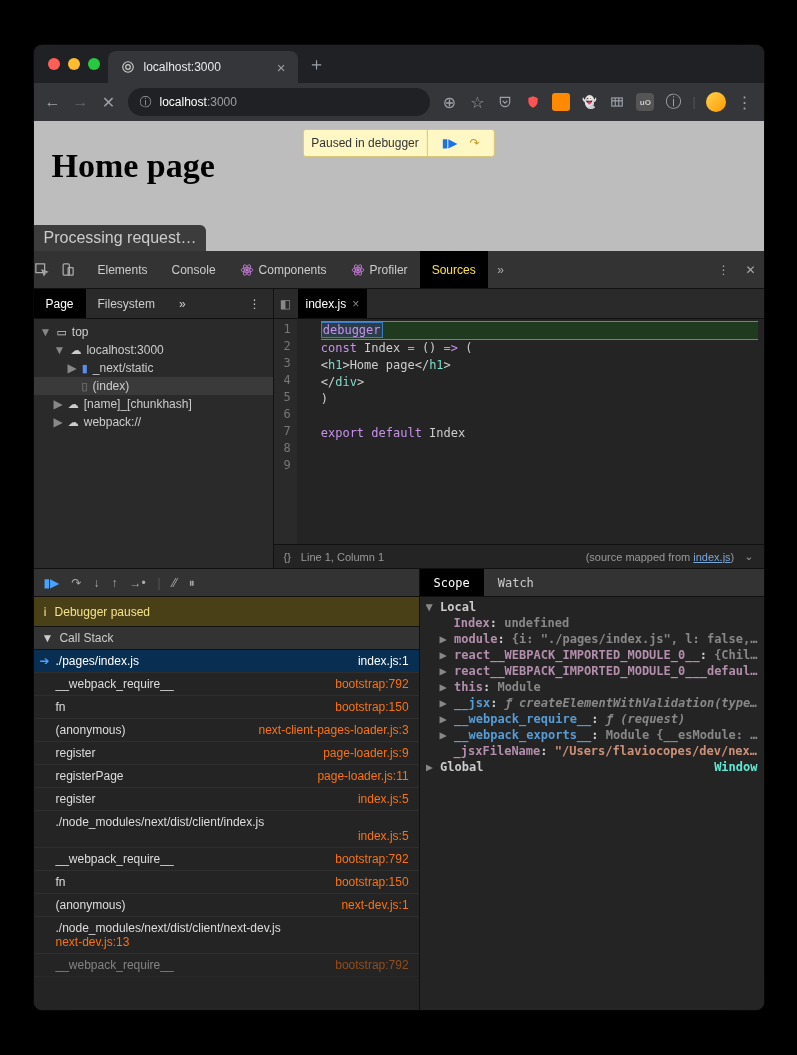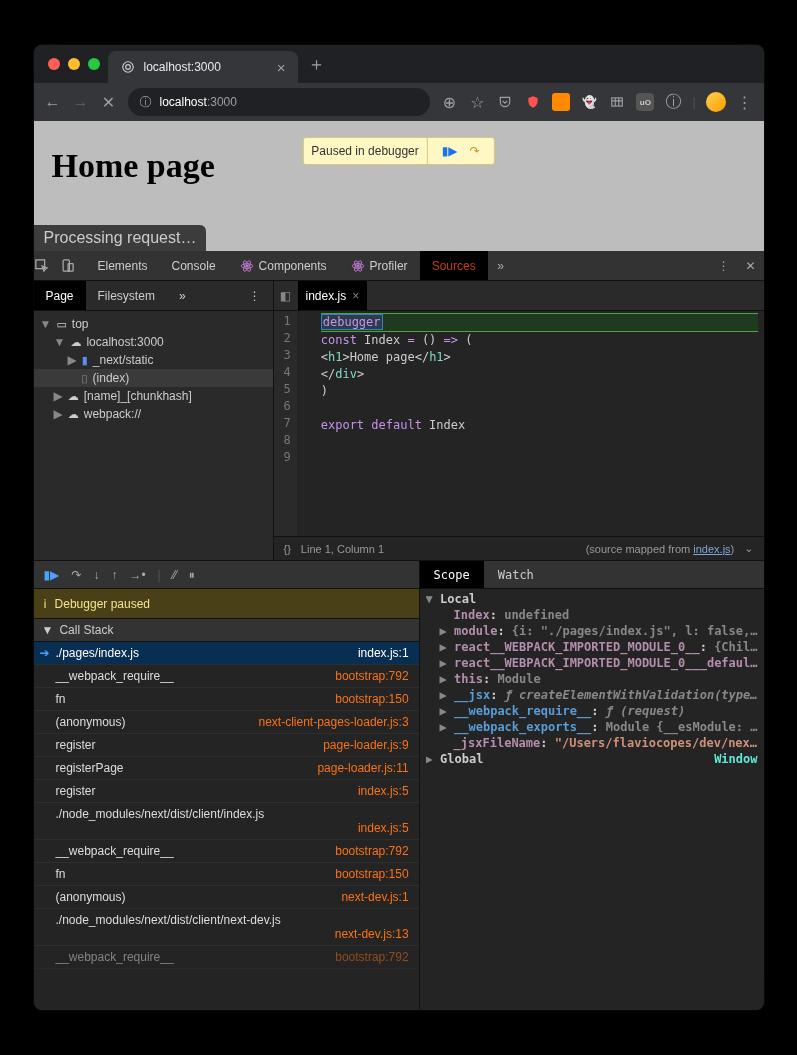--- a/index.html
+++ b/index.html
@@ -63,42 +63,42 @@
   
   .page {
     position:relative;
     height:130px;
     background:#bdbdbd;
     color:#000;
     padding:26px 18px 0;
   }
   .page h1 { font-family: Georgia, 'Times New Roman', serif; font-size:34px; font-weight:700;}
   .paused-chip {
-    position:absolute; top:16px; left:50%; transform:translateX(-50%);
+    position:absolute; top:8px; left:50%; transform:translateX(-50%);
     background:#fff8c5; border:1px solid #d8c777;
     display:flex; align-items:center;
     font-size:12px; color:#333; border-radius:3px; overflow:hidden;
   }
   .paused-chip > span { padding:3px 8px;}
   .paused-chip .btns { border-left:1px solid #d8c777; display:flex;}
   .paused-chip .btns span{ padding:3px 6px; color:#1a73e8;}
   .status {
     position:absolute; left:0; bottom:0;
     background:#3c3c3c; color:#ccc; font-size:16px;
     padding:4px 10px; border-radius:0 6px 0 0;
   }
   
   .devtools { flex:1; display:flex; flex-direction:column; background:#242424; min-height:0;}
   .dt-tabs {
-    height:30px; background:#333; border-bottom:1px solid #111;
+    height:38px; background:#333; border-bottom:1px solid #111;
     display:flex; align-items:center;
   }
   .dt-tabs .ico { width:26px;text-align:center;color:#aaa;}
   .dt-tabs .tabb { padding:0 12px; height:100%; display:flex;align-items:center; color:#ccc; gap:5px;}
-  .dt-tabs .tabb.active { background:#000; color:#c2410c;}
+  .dt-tabs .tabb.active { background:#000; color:#fde047;}
   .dt-tabs .react-ico { width:14px;height:14px;color:#61dafb;}
   .dt-tabs .spacer{flex:1;}
   .dt-tabs .right{color:#aaa;padding:0 8px;}
   
   .src-top { flex:0 0 280px; display:flex; border-bottom:1px solid #111;}
   .src-nav {
     width:240px; background:#2a2a2a; border-right:1px solid #111;
     display:flex; flex-direction:column;
   }
   .src-nav-tabs { height:30px; display:flex; align-items:center; border-bottom:1px solid #111;}
@@ -392,21 +392,21 @@
             <div class="sr">
               <span class="fn">fn</span>
               <span class="loc">bootstrap:150</span>
             </div>
             <div class="sr">
               <span class="fn">(anonymous)</span>
               <span class="loc">next-dev.js:1</span>
             </div>
             <div class="sr" style="display: block;">
               <div class="fn">./node_modules/next/dist/client/next-dev.js</div>
-              <div class="loc" style="text-align:right">next-dev.js:13</div>
+              <div class="loc" style="text-align:left">next-dev.js:13</div>
             </div>
             <div class="sr" style="opacity: 0.5;">
               <span class="fn">__webpack_require__</span>
               <span class="loc">bootstrap:792</span>
             </div>
           </div>
       </div>
       <div class="dbg-right">
         <div class="sw-tabs">
           <span class="t active">Scope</span>

